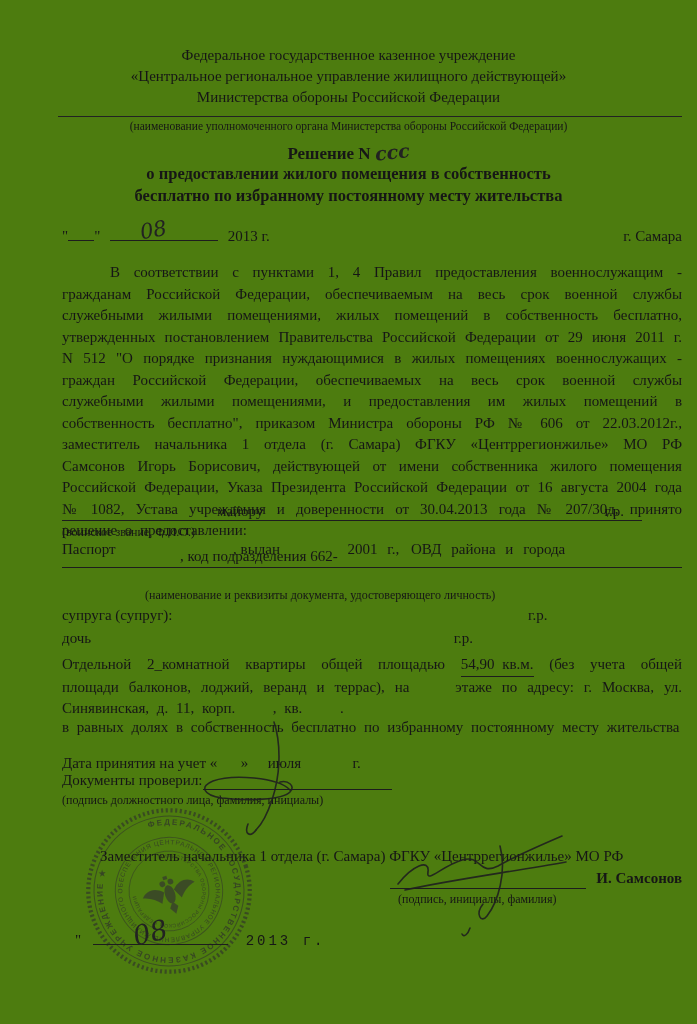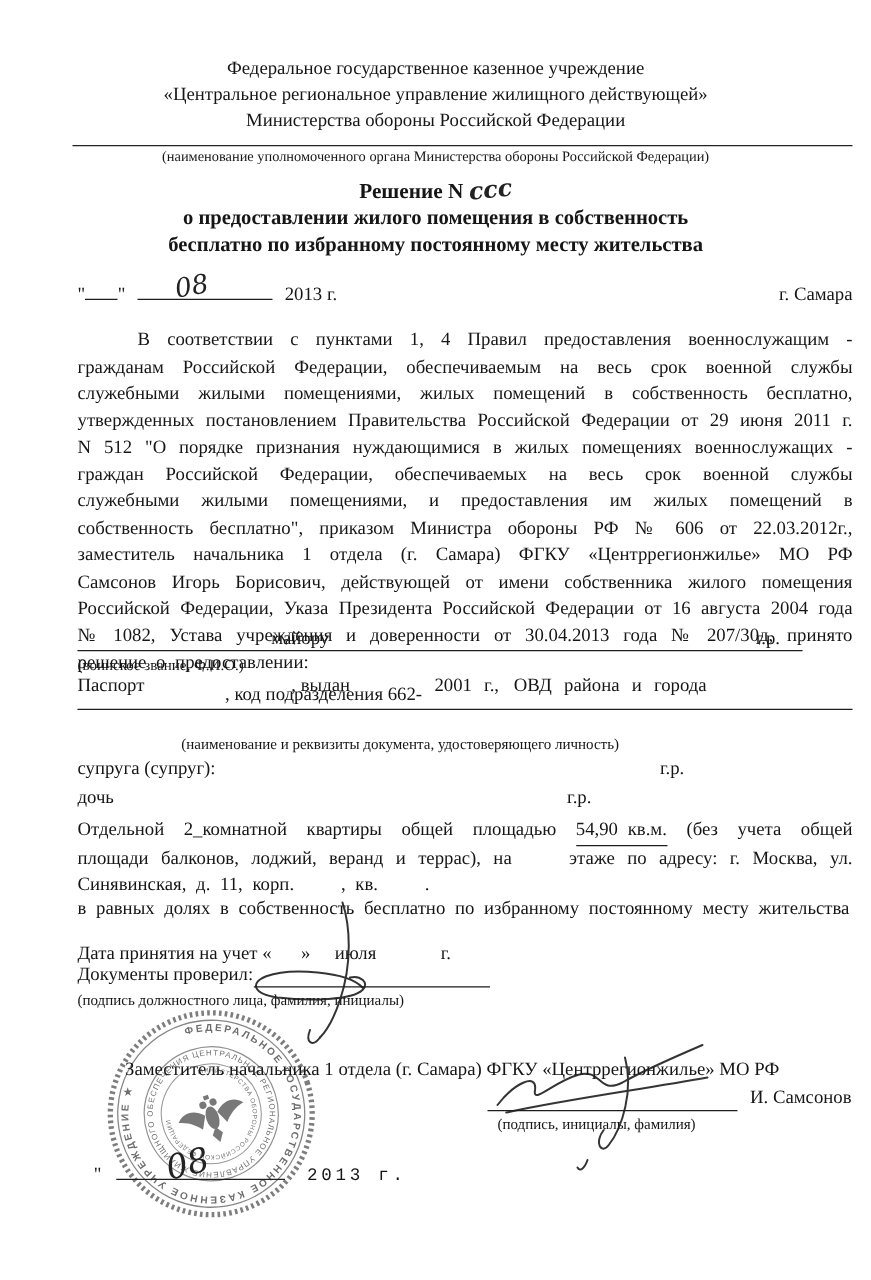--- a/index.html
+++ b/index.html
@@ -1,20 +1,20 @@
 <!DOCTYPE html>
 <html lang="ru"><head>
 <meta charset="utf-8">
 <style>
   html,body{margin:0;padding:0;background:#e8e8e6;}
   .page{
     position:relative;
     width:697px;height:1024px;
     margin:0 auto;
-    background:#ffffff;
+    background:#4d7c0f;
     color:#161616;
     font-family:"Liberation Serif","DejaVu Serif",serif;
     font-size:15px;
     overflow:hidden;
   }
   .abs{position:absolute;}
   .center{text-align:center;width:100%;}
   .bold{font-weight:bold;}
   .cap{font-size:11.5px;}
   .cap2{font-size:12px;}
@@ -153,21 +153,21 @@
           <circle cx="95" cy="90" r="3.4"></circle>
           <circle cx="105" cy="90" r="3.4"></circle>
           <rect x="97.5" y="82" width="5" height="4"></rect>
           <path d="M95,120 L100,113 L105,120 L100,128 Z"></path>
         </g>
       </g>
     </svg>
   </div>
 
   <div class="abs" style="top:848px;left:100px;width:560px;">Заместитель начальника 1 отдела (г. Самара) ФГКУ «Центррегионжилье» МО РФ</div>
-  <div class="abs row" style="top:868px;left:390px;width:292px;">
+  <div class="abs row" style="top:868px;left:390px;width:292px;font-weight:bold;">
     <span class="ln" style="width:200px;height:20px;"></span>
     <span style="margin-left:10px;white-space:nowrap;">И. Самсонов</span>
   </div>
   <div class="abs cap2" style="top:892px;left:398px;">(подпись, инициалы, фамилия)</div>
 
   <div class="abs" style="top:932px;left:75px;">
     <span>"</span>
     <span class="ln" style="width:135px;margin-left:8px;position:relative;"><span class="hand" style="position:absolute;left:40px;bottom:-4px;font-size:27px;transform:rotate(-14deg);">08</span></span>
     <span class="mono" style="margin-left:14px;">2013 г.</span>
   </div>

